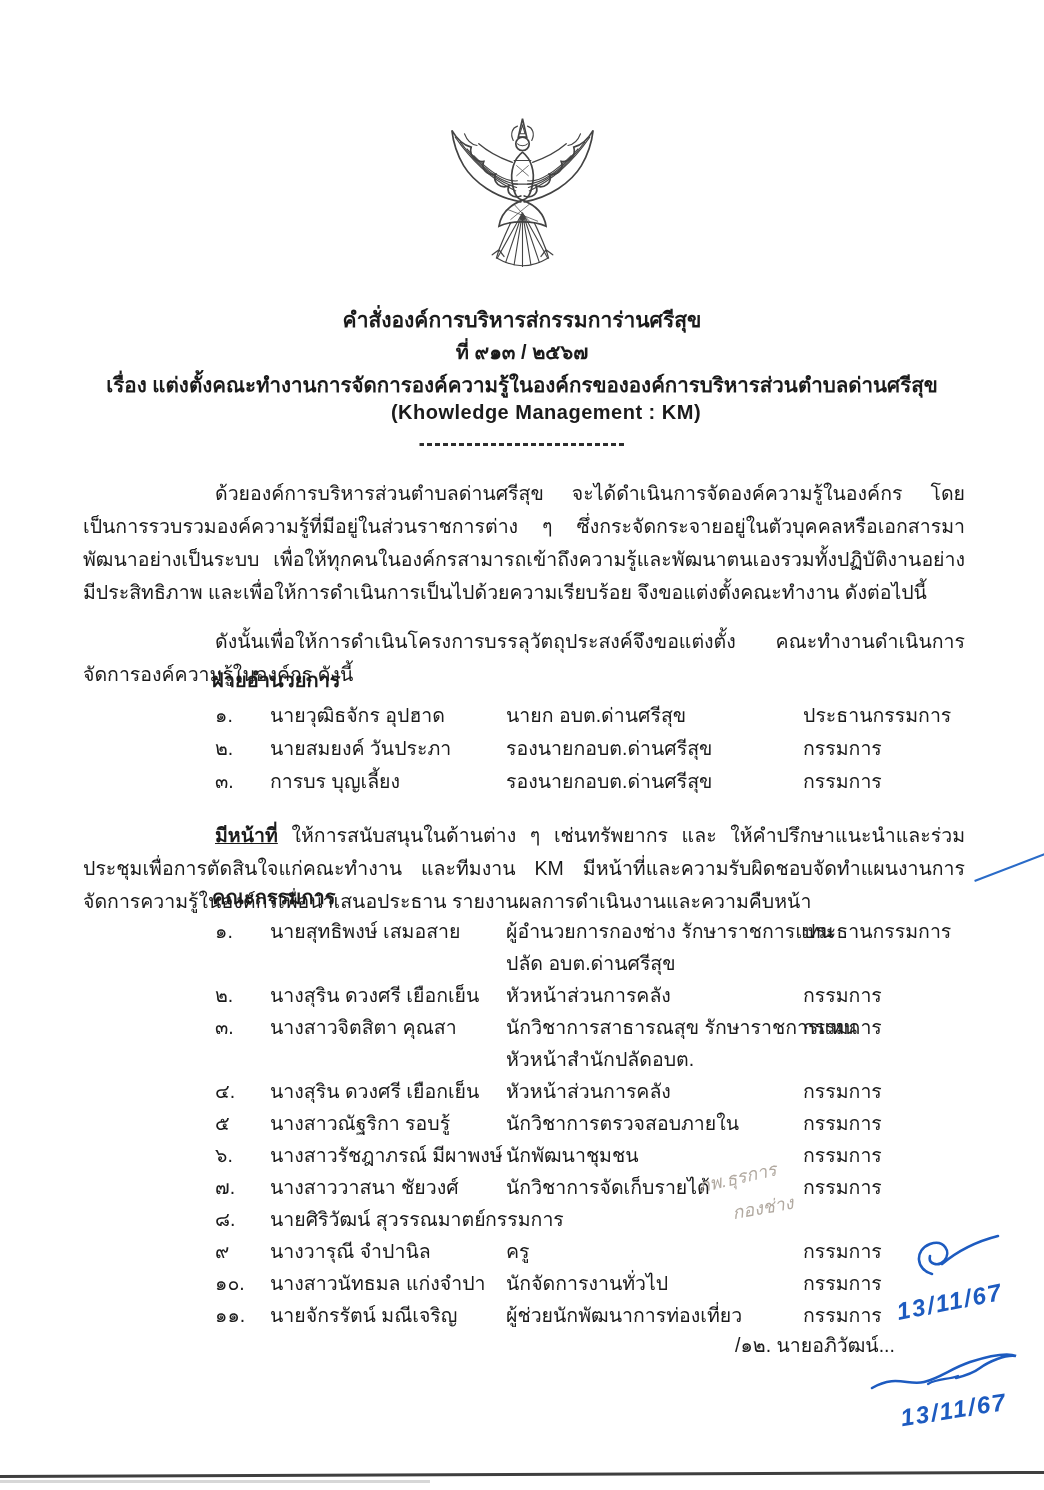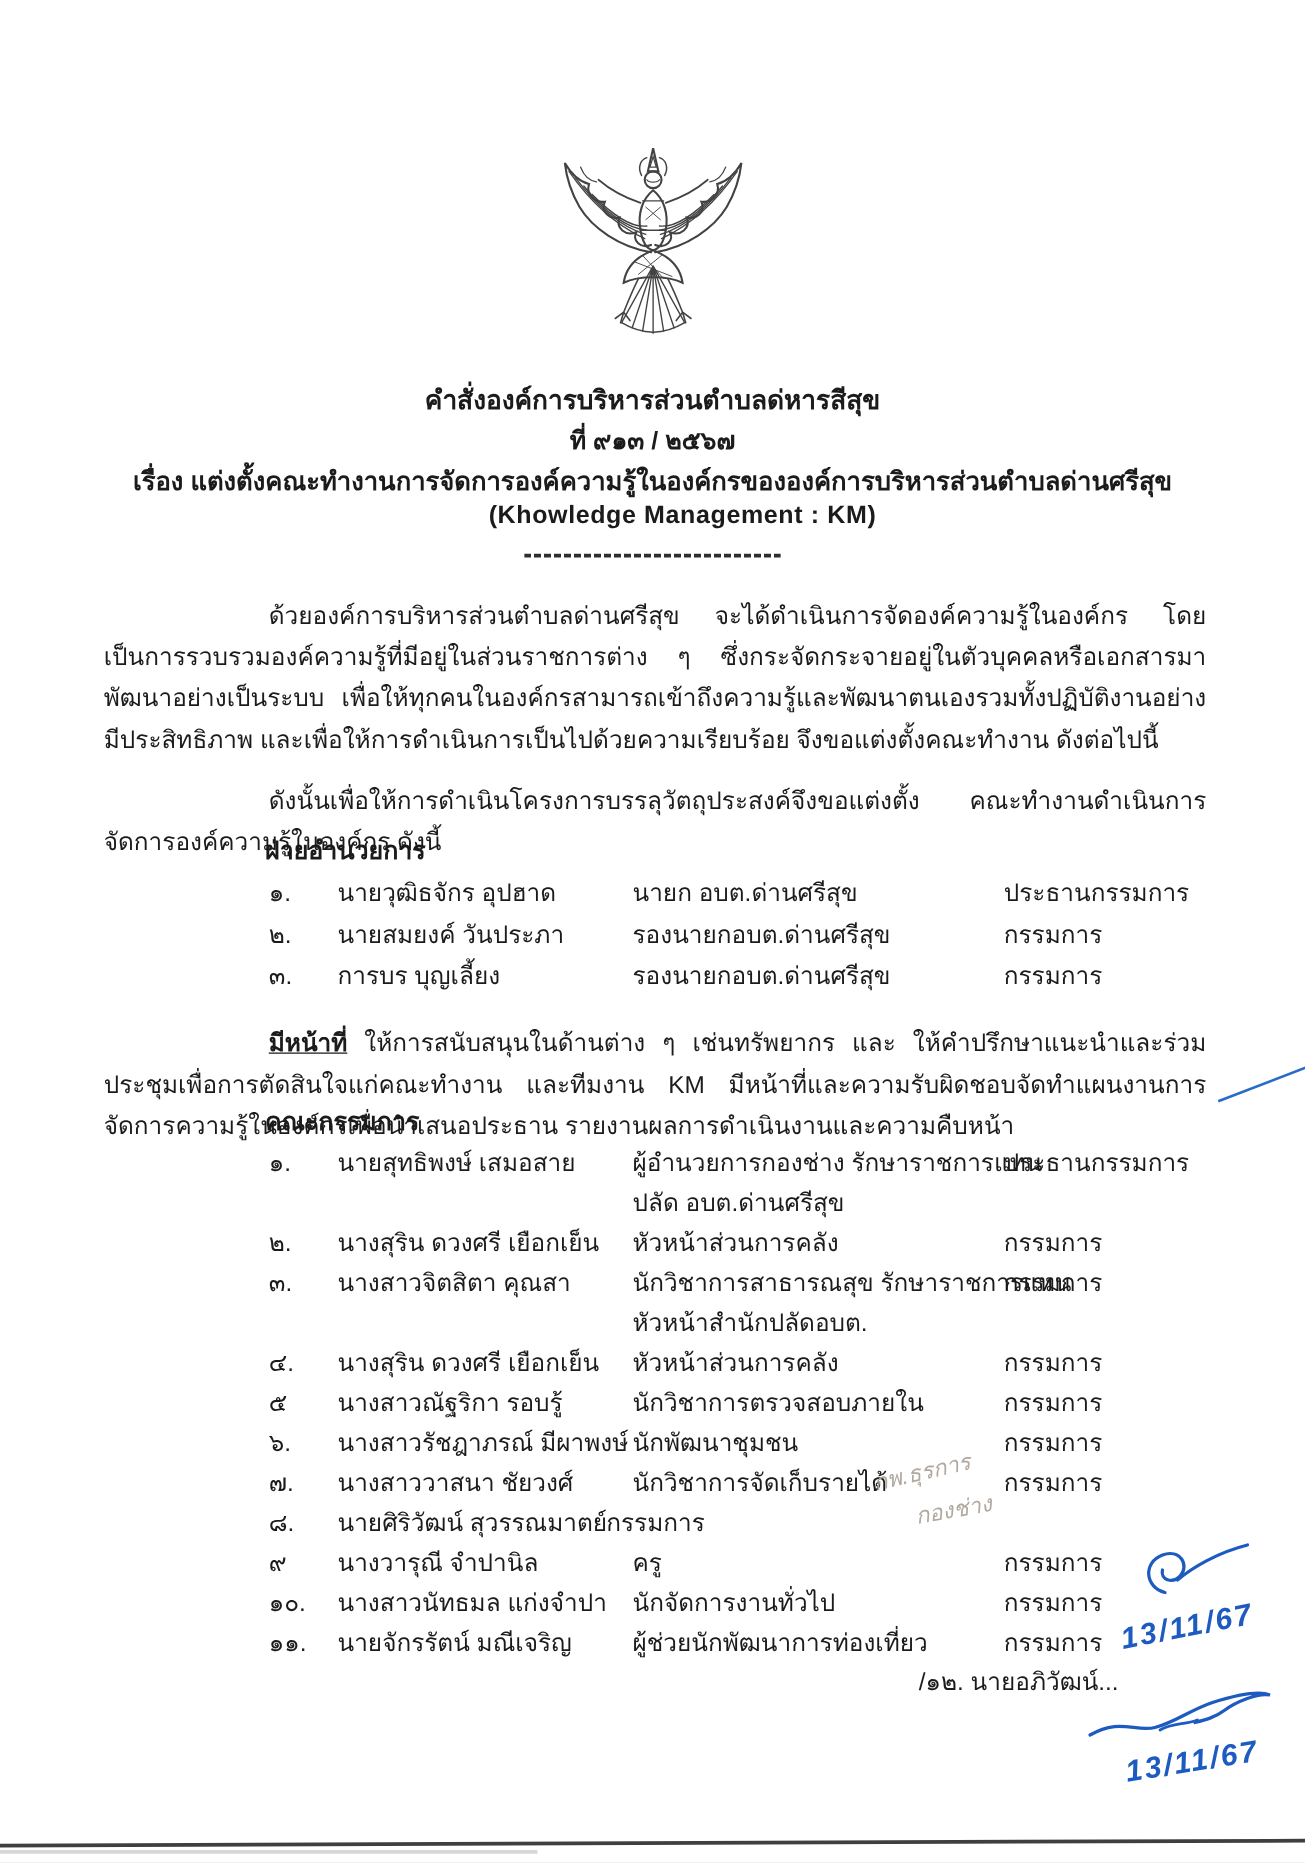--- a/index.html
+++ b/index.html
@@ -116,21 +116,21 @@
       <path d="M92 112 L128 126 M100 106 L120 128 M118 106 L96 124" stroke-width="0.9"></path>
 
       <path d="M110 116 L80 170 M110 116 L90 175 M110 116 L100 178 M110 116 L110 180 M110 116 L120 178 M110 116 L130 175 M110 116 L140 170" stroke-width="1.3"></path>
       <path d="M80 170 Q110 188 140 170" stroke-width="1.4"></path>
 
       <path d="M96 128 C90 140 86 150 82 160 M82 160 L74 166 M82 160 L79 170 M82 160 L88 168" stroke-width="1.5"></path>
       <path d="M124 128 C130 140 134 150 138 160 M138 160 L146 166 M138 160 L141 170 M138 160 L132 168" stroke-width="1.5"></path>
     </svg>
   </div>
 
-  <div class="hdr l1">คำสั่งองค์การบริหารส่วนตำบลด่หารสีสุข</div>
+  <div class="hdr l1">คำสั่งองค์การบริหารส่กรรมการ่านศรีสุข</div>
   <div class="hdr l2">ที่ ๙๑๓ / ๒๕๖๗</div>
   <div class="hdr l3">เรื่อง  แต่งตั้งคณะทำงานการจัดการองค์ความรู้ในองค์กรขององค์การบริหารส่วนตำบลด่านศรีสุข</div>
   <div class="hdr l4">(Khowledge  Management : KM)</div>
   <div class="divider"></div>
 
   <p class="para p1">ด้วยองค์การบริหารส่วนตำบลด่านศรีสุข จะได้ดำเนินการจัดองค์ความรู้ในองค์กร โดยเป็นการรวบรวมองค์ความรู้ที่มีอยู่ในส่วนราชการต่าง ๆ ซึ่งกระจัดกระจายอยู่ในตัวบุคคลหรือเอกสารมาพัฒนาอย่างเป็นระบบ เพื่อให้ทุกคนในองค์กรสามารถเข้าถึงความรู้และพัฒนาตนเองรวมทั้งปฏิบัติงานอย่างมีประสิทธิภาพ และเพื่อให้การดำเนินการเป็นไปด้วยความเรียบร้อย จึงขอแต่งตั้งคณะทำงาน ดังต่อไปนี้</p>
   <p class="para p2">ดังนั้นเพื่อให้การดำเนินโครงการบรรลุวัตถุประสงค์จึงขอแต่งตั้ง คณะทำงานดำเนินการจัดการองค์ความรู้ในองค์กร ดังนี้</p>
 
   <div class="sec-head sh1">ฝ่ายอำนวยการ</div>
   <div class="mlist mlist1">

